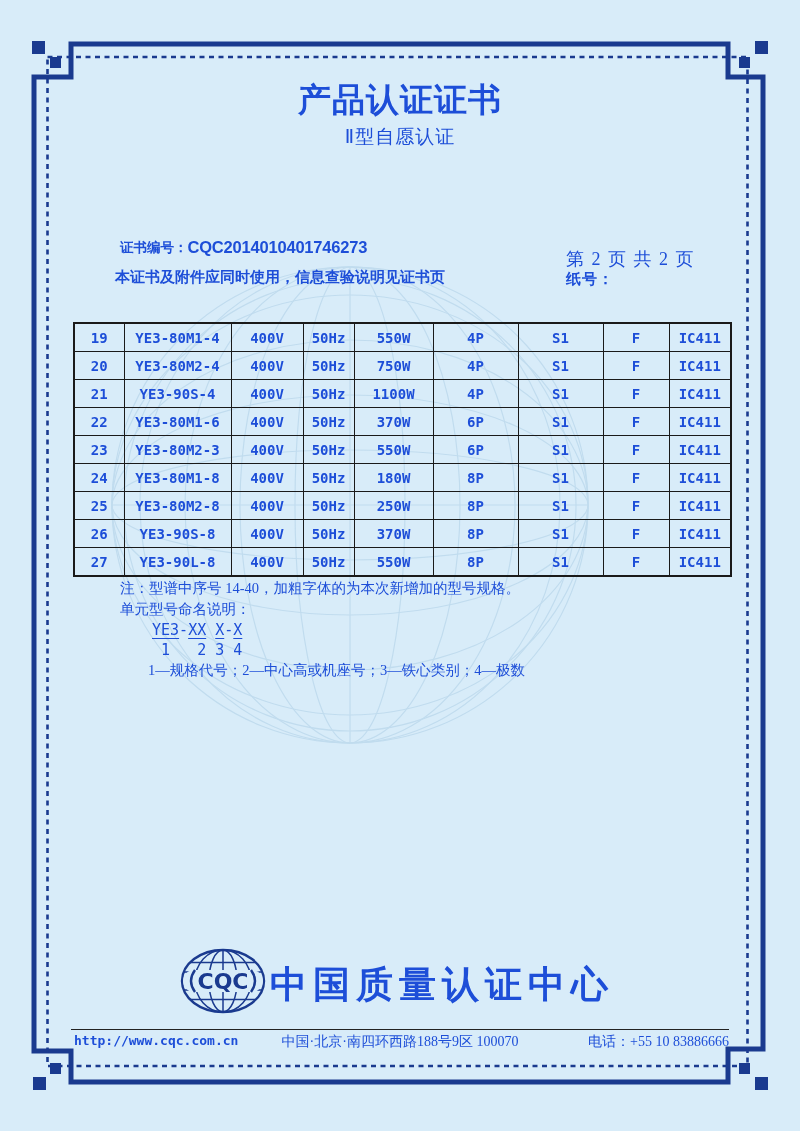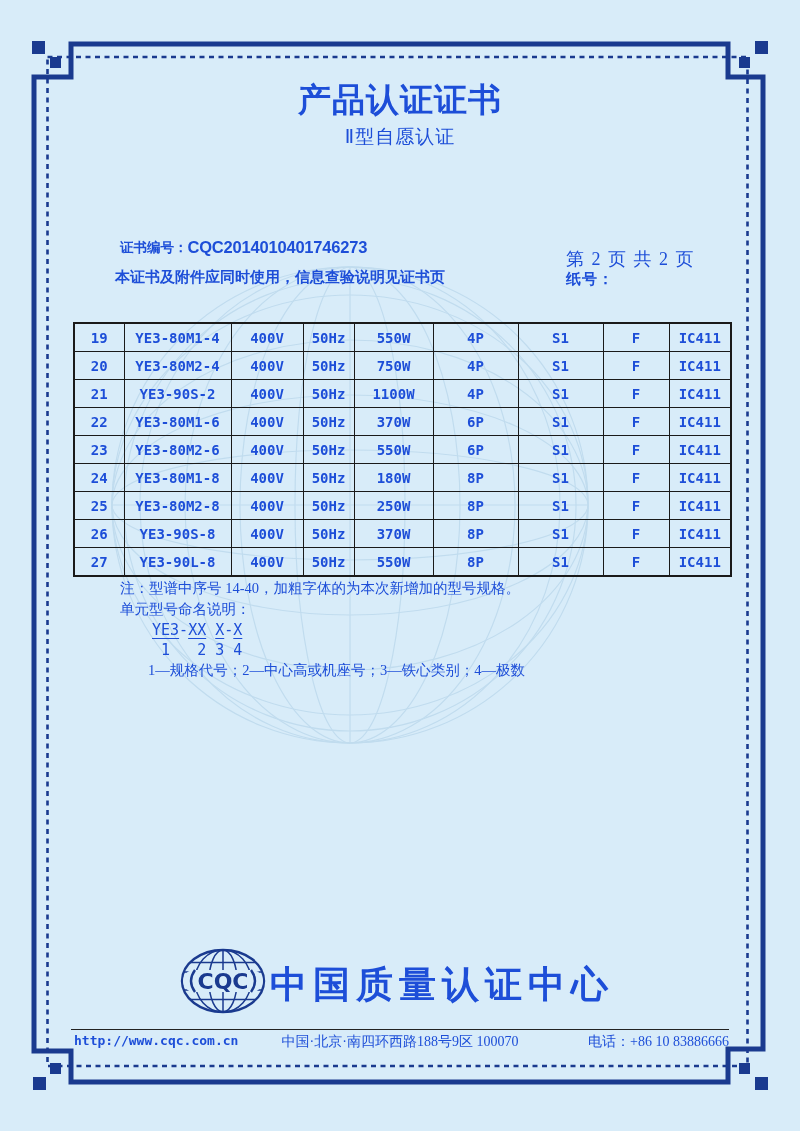--- a/index.html
+++ b/index.html
@@ -135,21 +135,21 @@
             <td>400V</td>
             <td>50Hz</td>
             <td>750W</td>
             <td>4P</td>
             <td>S1</td>
             <td>F</td>
             <td>IC411</td>
           </tr>
           <tr>
             <td>21</td>
-            <td>YE3-90S-2</td>
+            <td>YE3-90S-4</td>
             <td>400V</td>
             <td>50Hz</td>
             <td>1100W</td>
             <td>4P</td>
             <td>S1</td>
             <td>F</td>
             <td>IC411</td>
           </tr>
           <tr>
             <td>22</td>
@@ -157,21 +157,21 @@
             <td>400V</td>
             <td>50Hz</td>
             <td>370W</td>
             <td>6P</td>
             <td>S1</td>
             <td>F</td>
             <td>IC411</td>
           </tr>
           <tr>
             <td>23</td>
-            <td>YE3-80M2-6</td>
+            <td>YE3-80M2-3</td>
             <td>400V</td>
             <td>50Hz</td>
             <td>550W</td>
             <td>6P</td>
             <td>S1</td>
             <td>F</td>
             <td>IC411</td>
           </tr>
           <tr>
             <td>24</td>
@@ -241,15 +241,15 @@
     <rect x="4" y="23" width="80" height="22" rx="11" fill="#d8ecf9"></rect>
     <path d="M 16 23 Q 8 34 16 45" fill="none" stroke="#1a3a8f" stroke-width="2.4"></path>
     <path d="M 72 23 Q 80 34 72 45" fill="none" stroke="#1a3a8f" stroke-width="2.4"></path>
     <text x="44" y="42" text-anchor="middle" fill="#1a3a8f" font-family="DejaVu Sans, sans-serif" font-size="22" font-weight="bold">CQC</text>
   </svg>
   <div class="abs issuer-name">中国质量认证中心</div>
 
   <div class="abs footer-rule"></div>
   <div class="abs footer-web">http://www.cqc.com.cn</div>
   <div class="abs footer-addr">中国·北京·南四环西路188号9区  100070</div>
-  <div class="abs footer-phone">电话：+86 10 83886666</div>
+  <div class="abs footer-phone">电话：+55 10 83886666</div>
 
 </div>
 
 </body></html>

